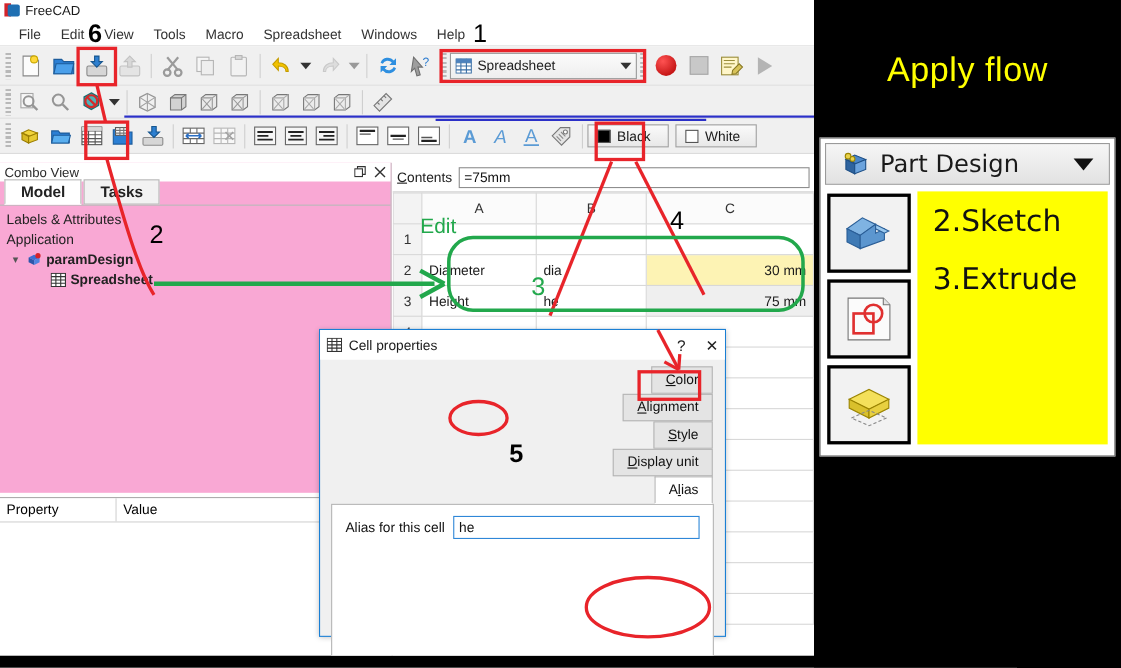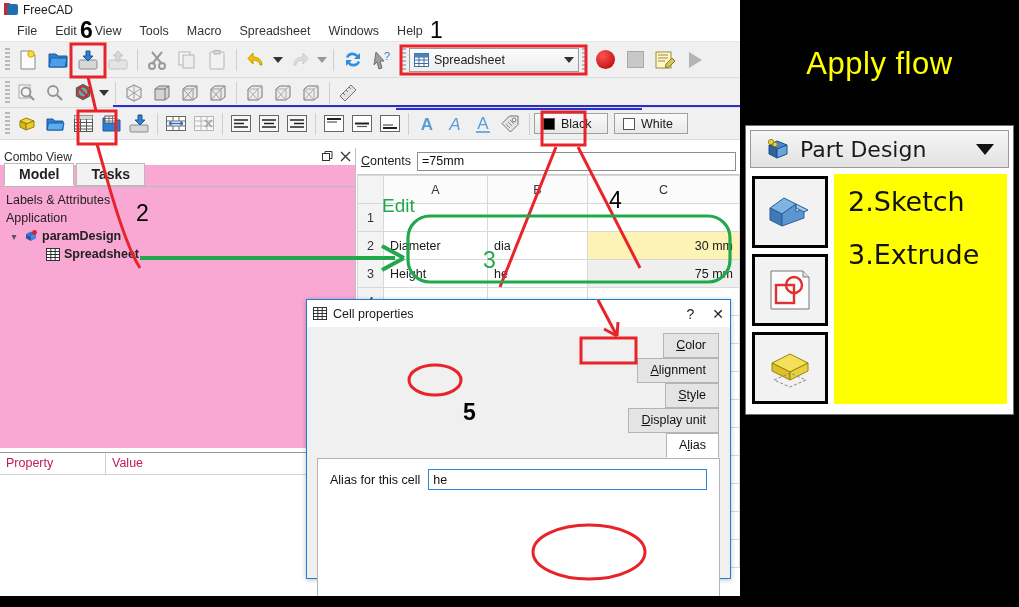--- a/index.html
+++ b/index.html
@@ -99,21 +99,21 @@
   .treerow { display:flex; align-items:center; gap:4px; padding:2px 0; }
   .chev { width:12px; color:#555; font-size:10px; text-align:center;}
   .bold { font-weight:bold; }
 
   
   #proptable {
     position:absolute; left:0; top:452px; width:356px; height:144px;
     background:#ffffff; border-top:1px solid #9a9a9a;
   }
   .propheadrow { display:flex; height:22px; border-bottom:1px solid #d2d2d2;
-     background:#ffffff; font-size:12.5px; color:#be185d; }
+     background:#ffffff; font-size:12.5px; color:#000000; }
   .propheadrow div { padding:3px 6px; }
   .propcol1 { width:106px; border-right:1px solid #d2d2d2; }
 
   
   #sheet {
     position:absolute; left:357px; top:148px; width:383px; height:448px;
     background:#ffffff;
   }
   .contentsbar { height:26px; display:flex; align-items:center; gap:6px;
     padding:0 4px; font-size:12.5px; color:#222; background:#ffffff;}
@@ -127,21 +127,21 @@
     padding:0 6px;
   }
   table.ss th.corner { width:26px; background:#f3f3f3; }
   table.ss th.colh { background:#fbfbfb; font-weight:normal; text-align:center; color:#333;}
   table.ss td.rowh { width:26px; background:#f3f3f3; text-align:center; color:#333; }
   td.valcell { text-align:right; background:#efefef; }
   td.valcell.hi { background:#fdf3b4; }
 
   
   #dialog {
-    position:absolute; left:306px; top:299px; width:425px; height:280px;
+    position:absolute; left:290px; top:299px; width:370px; height:280px;
     background:#f0f0f0; border:1px solid #1a7fd4;
     box-shadow:0 1px 5px rgba(0,0,0,.25);
   }
   .dlgtitle { height:27px; background:#ffffff; display:flex; align-items:center;
     padding:0 6px; gap:6px; font-size:12.5px; color:#1a1a1a; }
   .dlgtitle .sp { margin-left:auto; display:flex; gap:18px; align-items:center;
      font-size:14px; color:#222; }
   .dlgtabs { display:flex; padding:6px 10px 0 16px; align-items:flex-end;flex-direction:column; }
   .dlgtab { padding:4px 12px 5px; font-size:12.5px; color:#111;
     border:1px solid #b4b4b4; background:#e4e4e4; margin-right:1px; }

